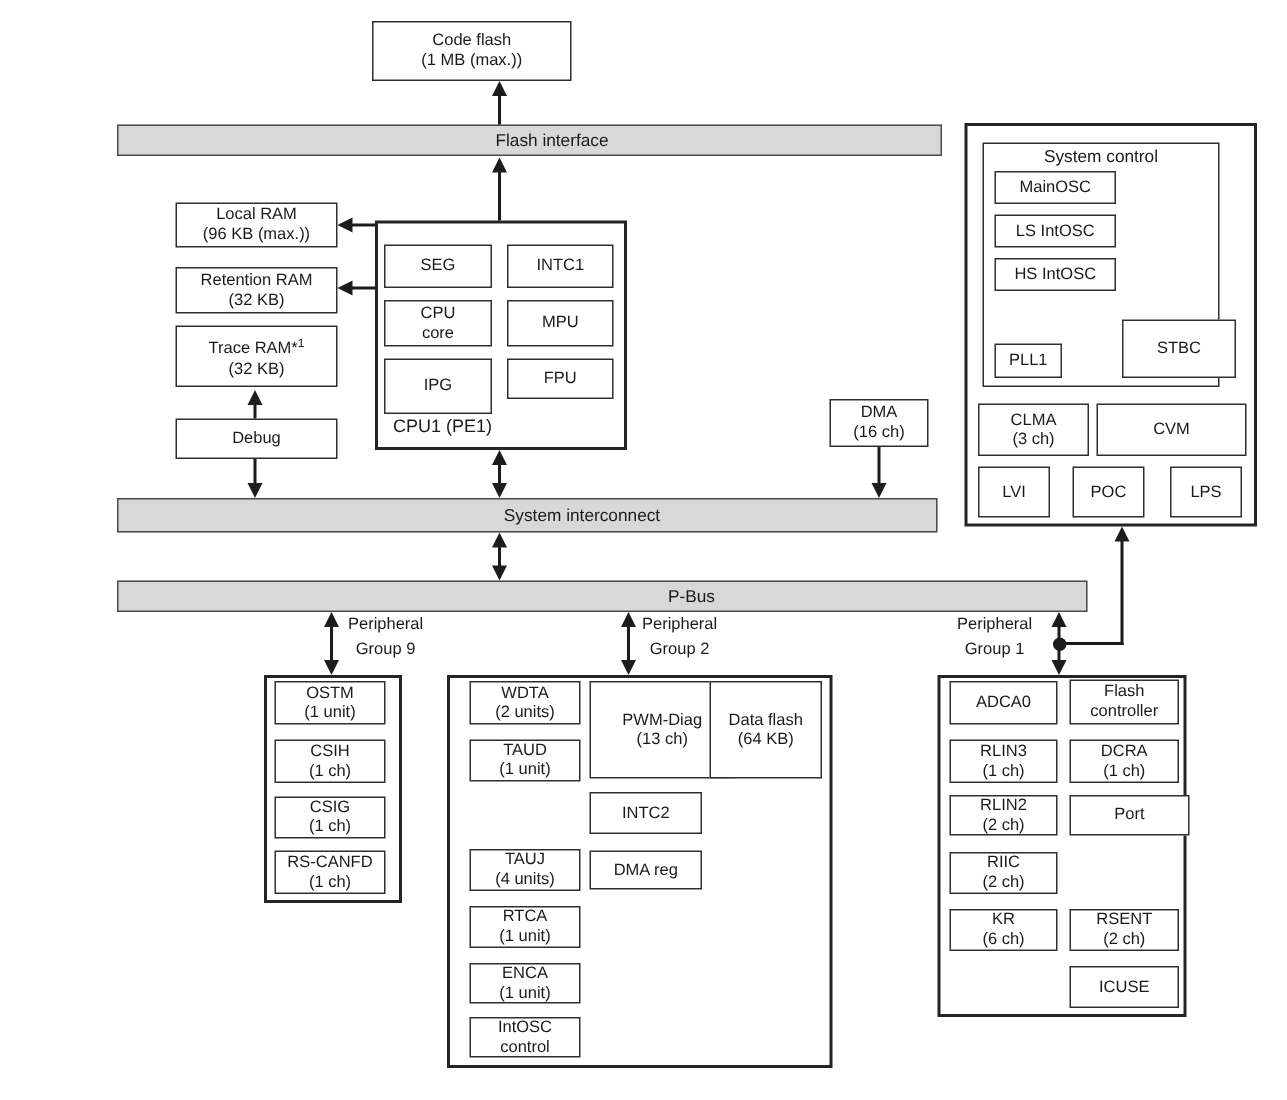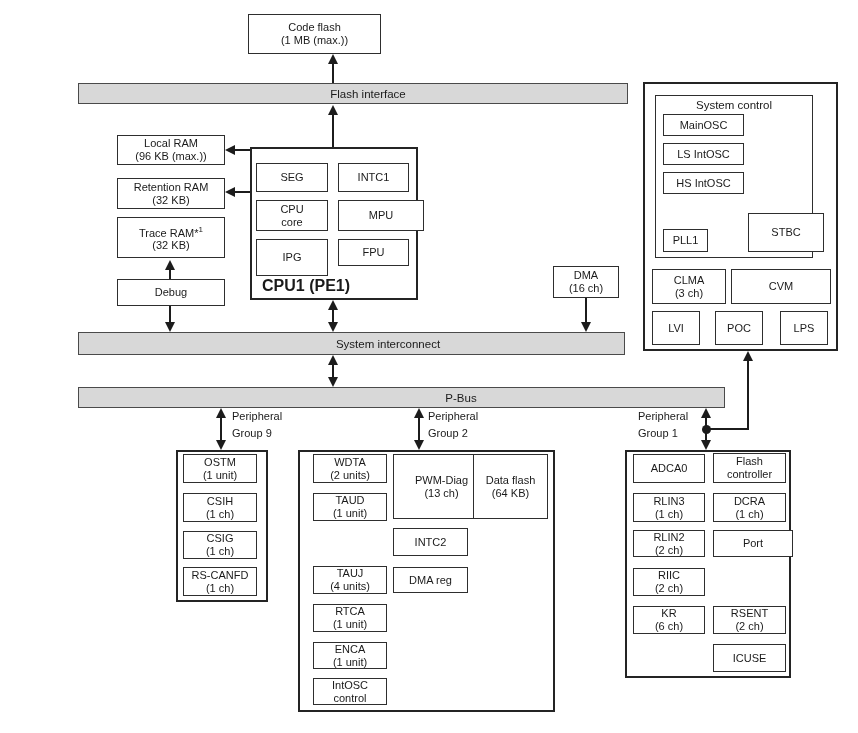--- a/index.html
+++ b/index.html
@@ -22,22 +22,22 @@
     position:absolute;top:50%;transform:translate(-50%,-50%);white-space:nowrap;
   }
   .ln{display:block;}
   .vl{position:absolute;width:1.6px;background:#1c1c1c;}
   .hl{position:absolute;height:1.6px;background:#1c1c1c;}
   .tu,.td,.tl{position:absolute;width:0;height:0;}
   .tu{border-left:5px solid transparent;border-right:5px solid transparent;border-bottom:10px solid #1c1c1c;}
   .td{border-left:5px solid transparent;border-right:5px solid transparent;border-top:10px solid #1c1c1c;}
   .tl{border-top:5px solid transparent;border-bottom:5px solid transparent;border-right:10px solid #1c1c1c;}
   .dot{position:absolute;width:9px;height:9px;border-radius:50%;background:#1c1c1c;}
-  .glabel{position:absolute;font-size:11px;line-height:17px;white-space:nowrap;}
-  .floatlabel{position:absolute;font-size:16px;white-space:nowrap;font-weight:bold;}
+  .glabel{position:absolute;font-size:11px;line-height:17px;white-space:nowrap;text-align:center;}
+  .floatlabel{position:absolute;font-size:12px;white-space:nowrap;}
   .title{position:absolute;width:100%;text-align:center;font-size:11.5px;}
   sup{font-size:8px;}
 </style>
 </head>
 <body>
 
 <div class="stage">
 
   <div class="bar" style="left:78px;top:332px;width:547px;height:23px">
     <span class="blabel" style="left:309px">System interconnect</span>
@@ -74,21 +74,21 @@
   <div class="box" style="left:256px;top:163px;width:72px;height:29px">
     <span class="ln">SEG</span>
   </div>
   <div class="box" style="left:338px;top:163px;width:71px;height:29px">
     <span class="ln">INTC1</span>
   </div>
   <div class="box" style="left:256px;top:200px;width:72px;height:31px">
     <span class="ln">CPU</span>
     <span class="ln">core</span>
   </div>
-  <div class="box" style="left:338px;top:200px;width:86px;height:31px">
+  <div class="box" style="left:338px;top:200px;width:71px;height:31px">
     <span class="ln">MPU</span>
   </div>
   <div class="box" style="left:256px;top:239px;width:72px;height:37px">
     <span class="ln">IPG</span>
   </div>
   <div class="box" style="left:338px;top:239px;width:71px;height:27px">
     <span class="ln">FPU</span>
   </div>
   <span class="floatlabel" style="left:262px;top:277px">CPU1 (PE1)</span>
 

